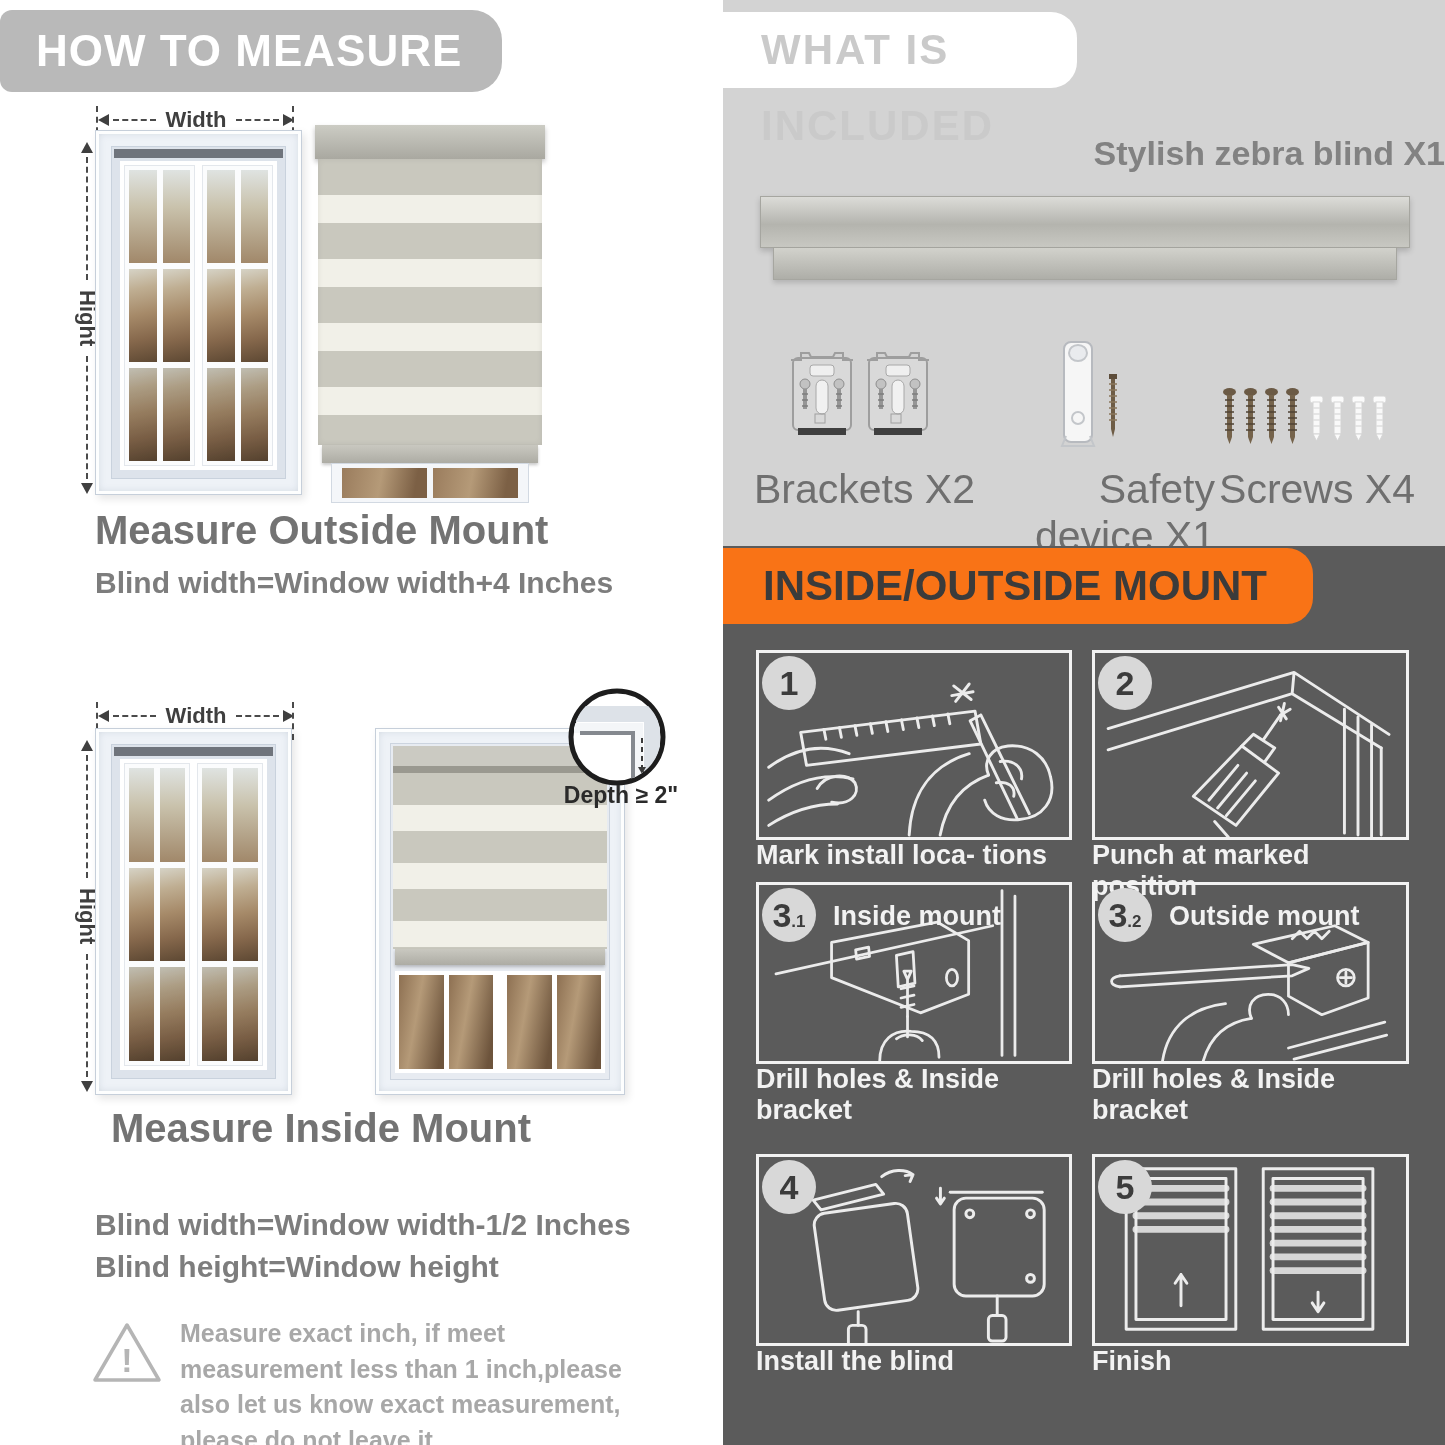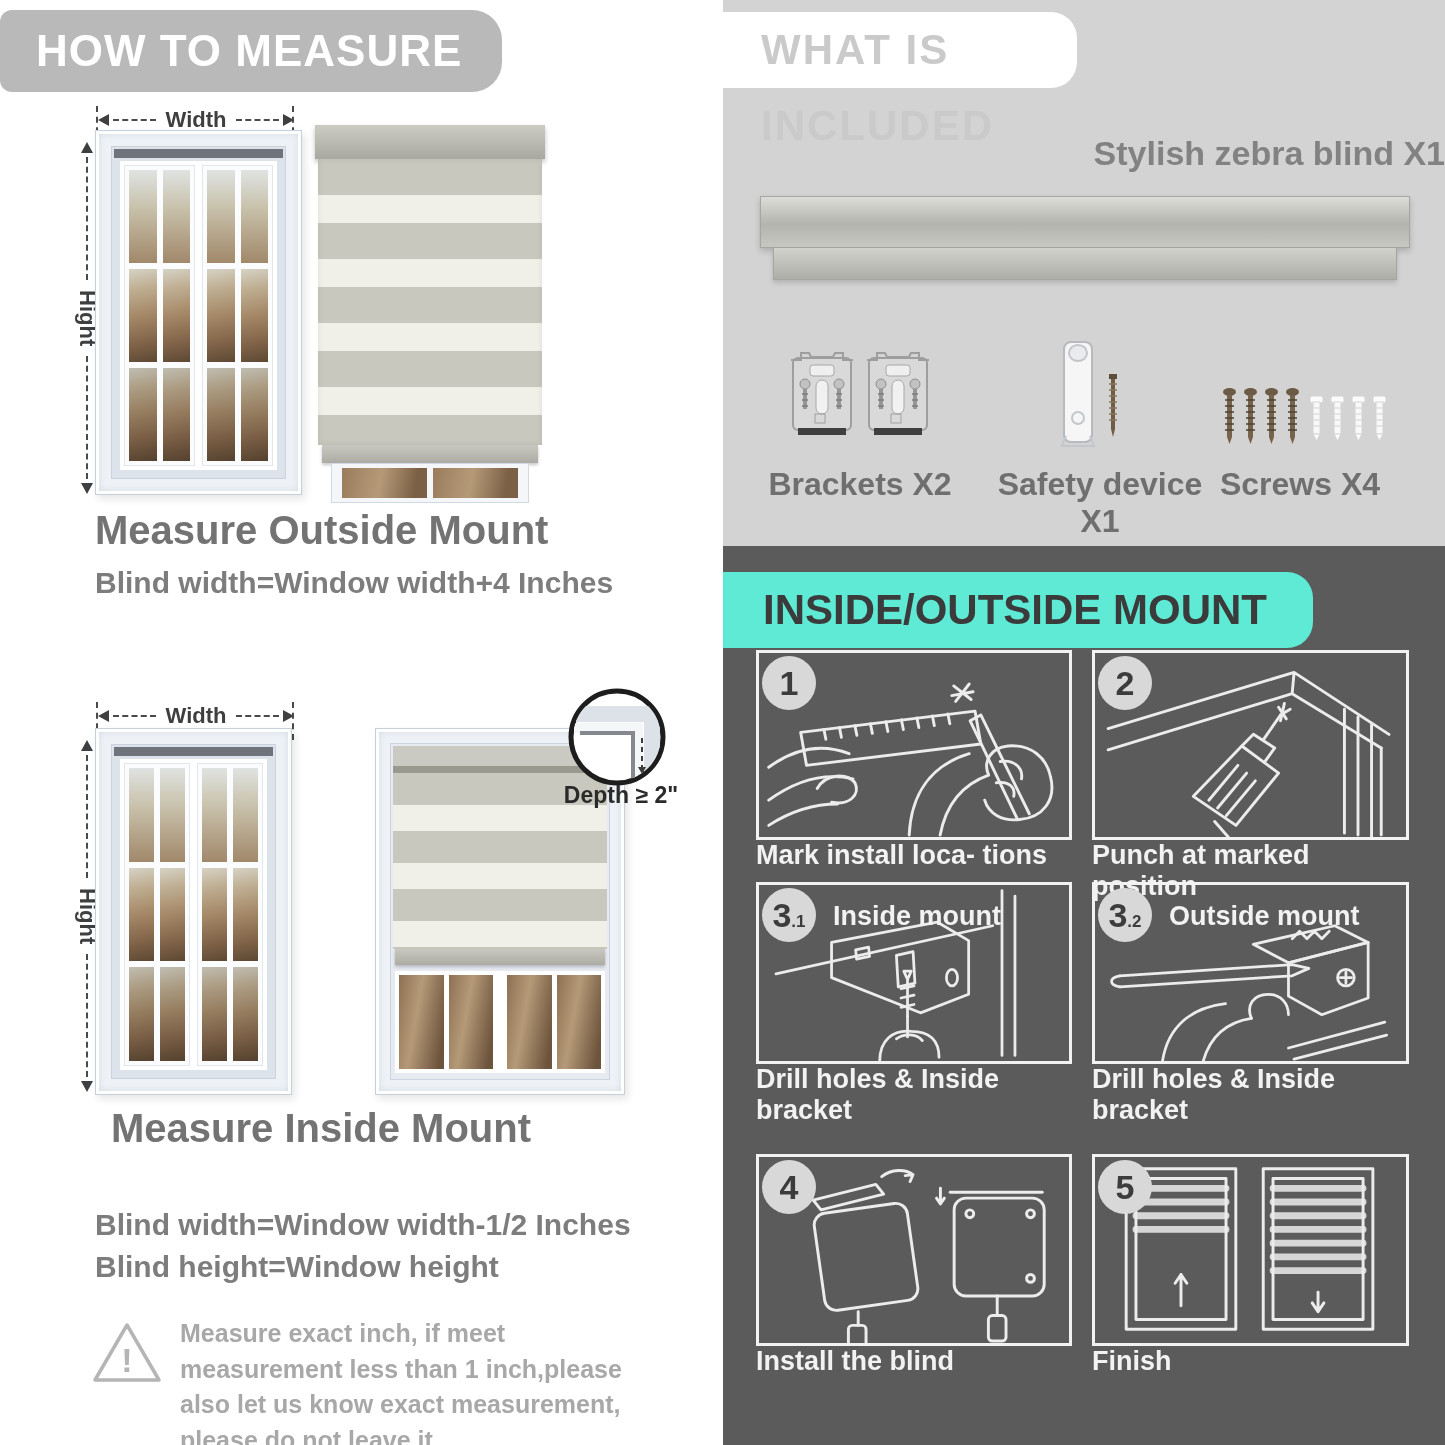--- a/index.html
+++ b/index.html
@@ -74,24 +74,24 @@
   .hdr-wii{left:723px;top:12px;width:354px;height:76px;background:#fff;border-radius:0 26px 26px 0;
     color:#cacaca;font-size:42px;font-weight:bold;letter-spacing:2px;line-height:76px;
     padding-left:38px;box-sizing:border-box;}
   .blind-label{left:723px;top:134px;width:722px;text-align:right;font-size:34px;font-weight:bold;color:#828282;}
   .rail-top{left:760px;top:196px;width:650px;height:52px;
     background:linear-gradient(180deg,#dcdcd8 0%,#b4b4ae 55%,#c8c8c2 100%);
     border:1px solid #a6a6a0;box-shadow:0 3px 6px rgba(0,0,0,.18);box-sizing:border-box;}
   .rail-lip{left:773px;top:248px;width:624px;height:32px;
     background:linear-gradient(180deg,#d2d2cc 0%,#aeaea8 100%);
     border:1px solid #a6a6a0;border-top:none;box-shadow:0 3px 5px rgba(0,0,0,.15);box-sizing:border-box;}
-  .ilabel{top:466px;width:230px;text-align:center;font-size:32px;font-weight:bold;color:#6f6f6f;}
+  .ilabel{top:466px;width:230px;text-align:right;font-size:41px;font-weight:normal;color:#6f6f6f;}
 
   .dark-section{left:723px;top:546px;width:722px;height:899px;background:#5b5b5b;}
-  .hdr-iom{left:723px;top:572px;width:590px;height:76px;background:#5eead4;border-radius:0 26px 26px 0;
+  .hdr-iom{left:723px;top:548px;width:590px;height:76px;background:#f97316;border-radius:0 26px 26px 0;
     color:#3b3b3b;font-size:42px;font-weight:bold;line-height:76px;padding-left:40px;box-sizing:border-box;}
 
   .step{position:absolute;}
   .panel{position:relative;border:3px solid #f2f2f2;box-sizing:border-box;width:100%;}
   .badge{position:absolute;top:3px;left:3px;width:54px;height:54px;border-radius:50%;background:#d8d8d8;
     display:flex;align-items:center;justify-content:center;color:#3c3c3c;font-weight:bold;font-size:34px;}
   .badge .sub{font-size:17px;margin-top:14px;}
   .ptitle{position:absolute;left:74px;top:16px;font-size:27px;font-weight:bold;color:#f2f2f2;}
   .caption{font-size:27px;font-weight:bold;color:#f2f2f2;}
   .art{position:absolute;inset:0;width:100%;height:100%;}

